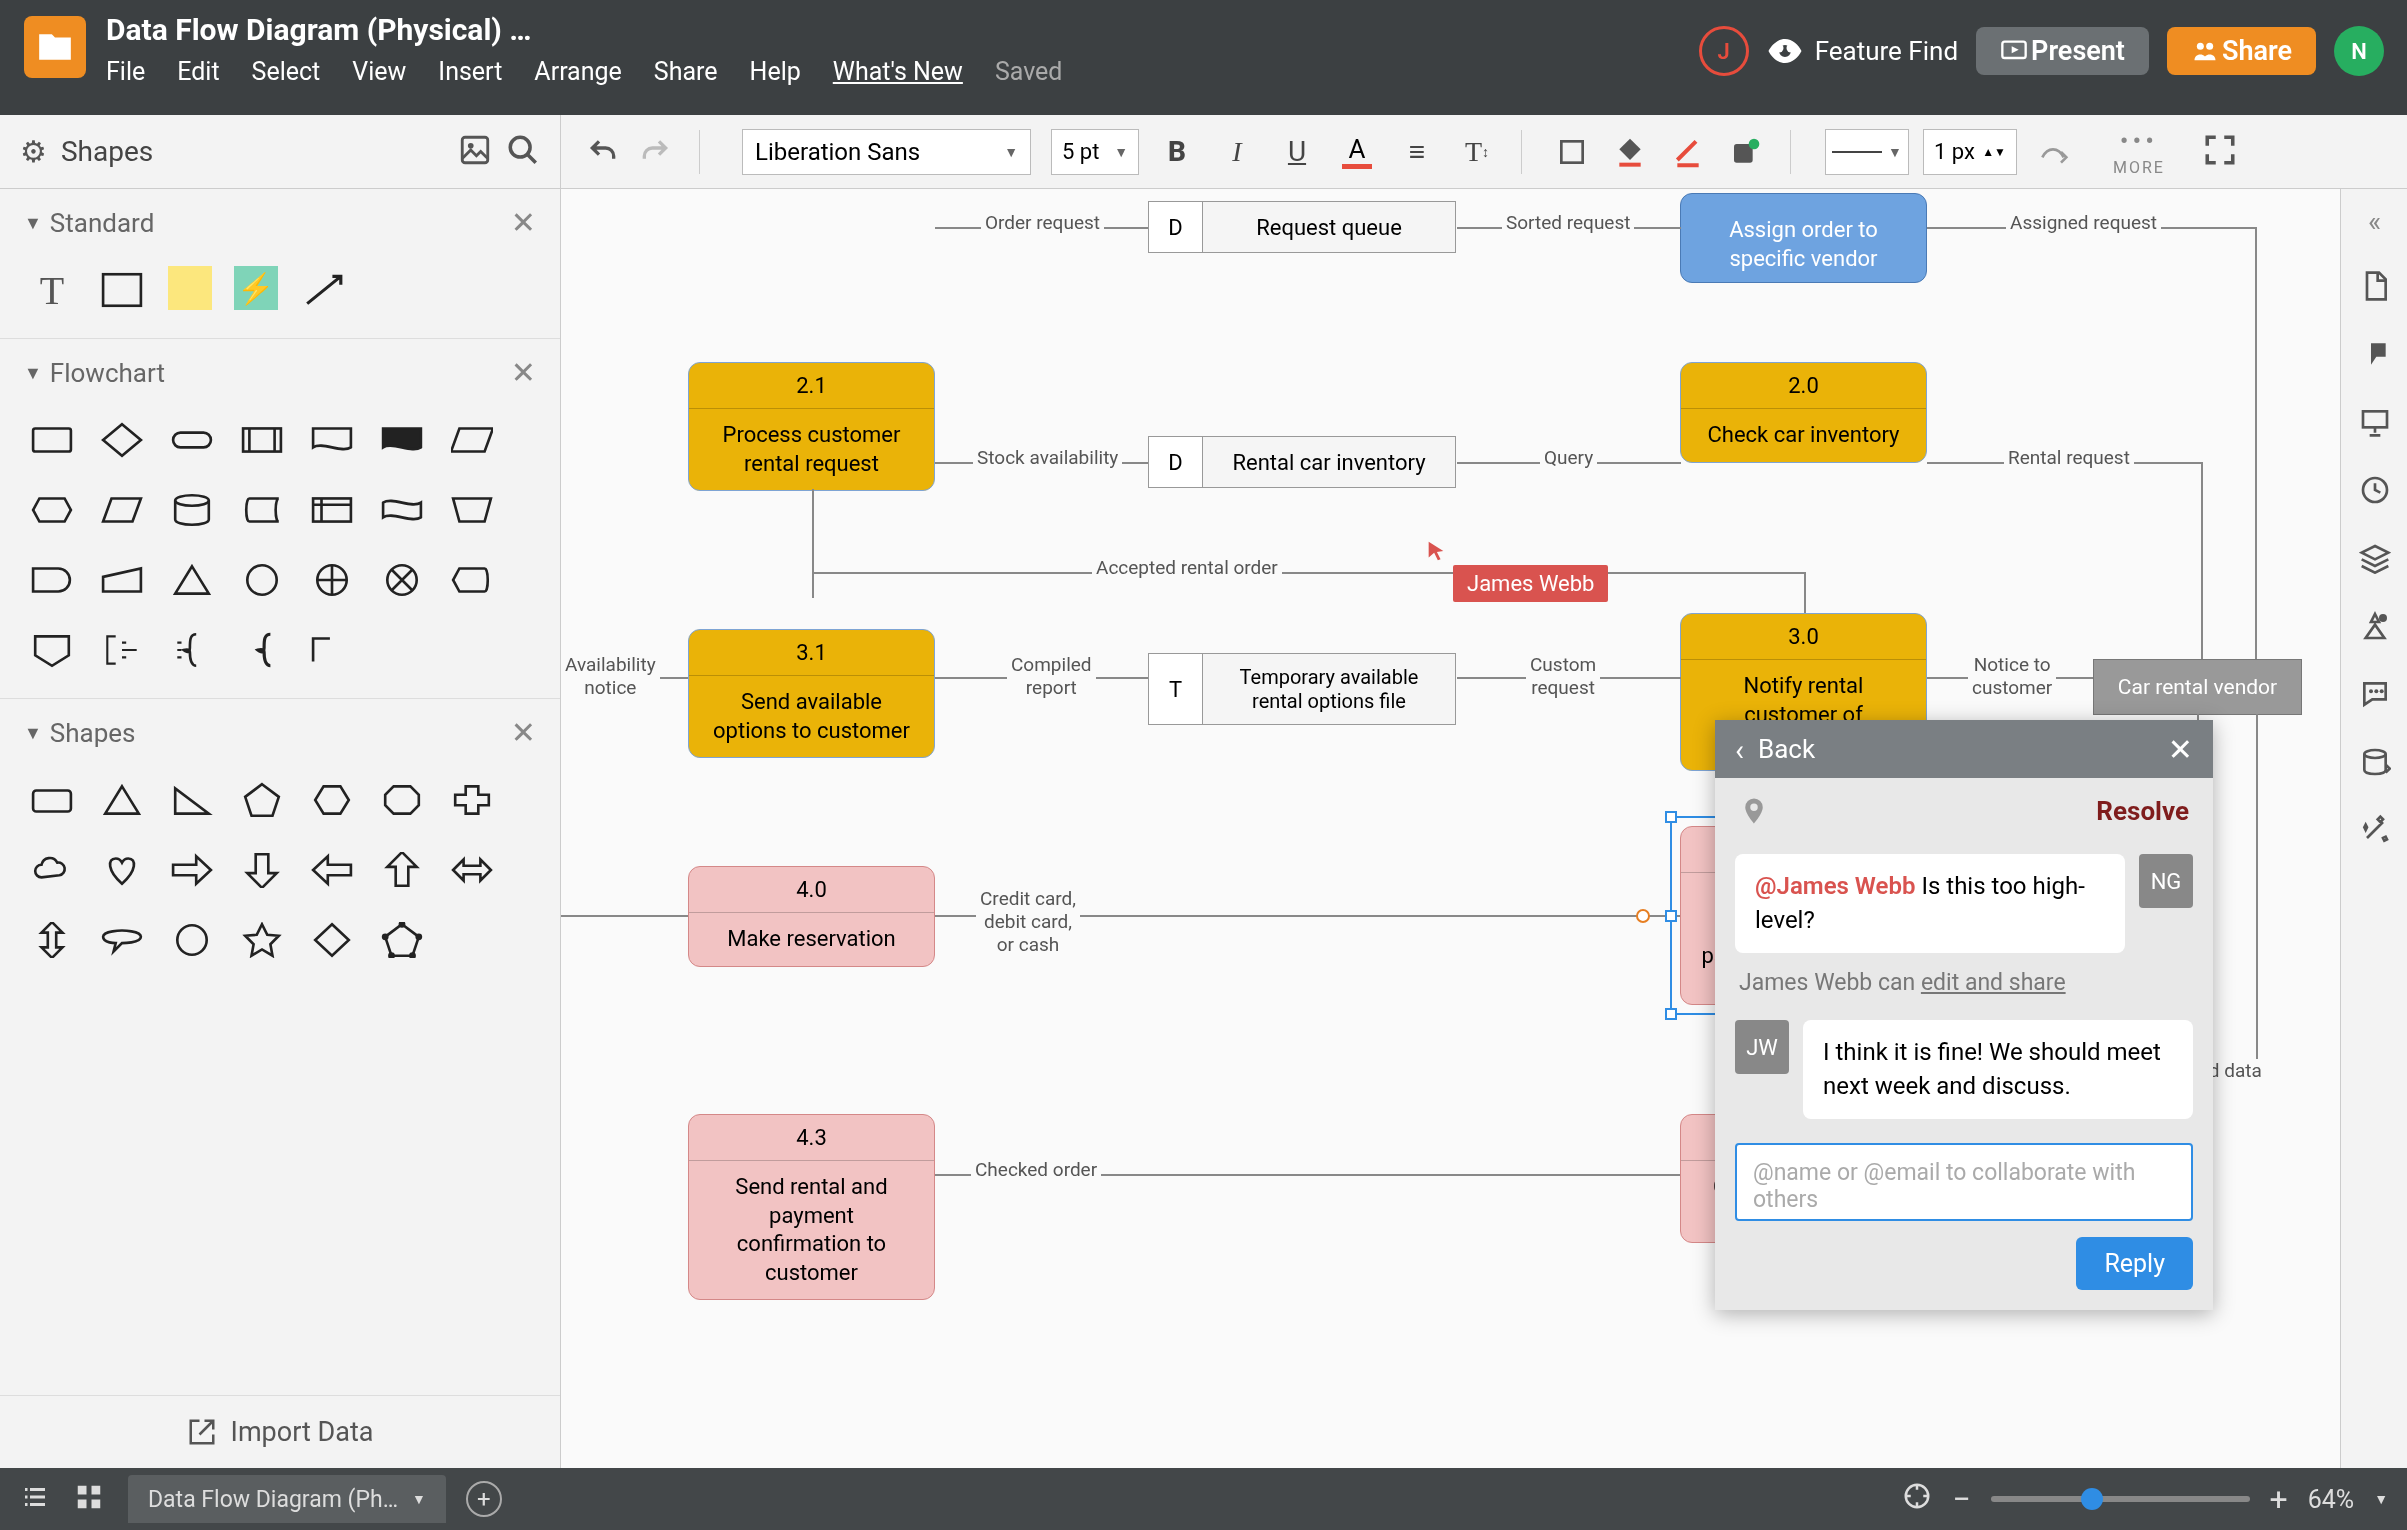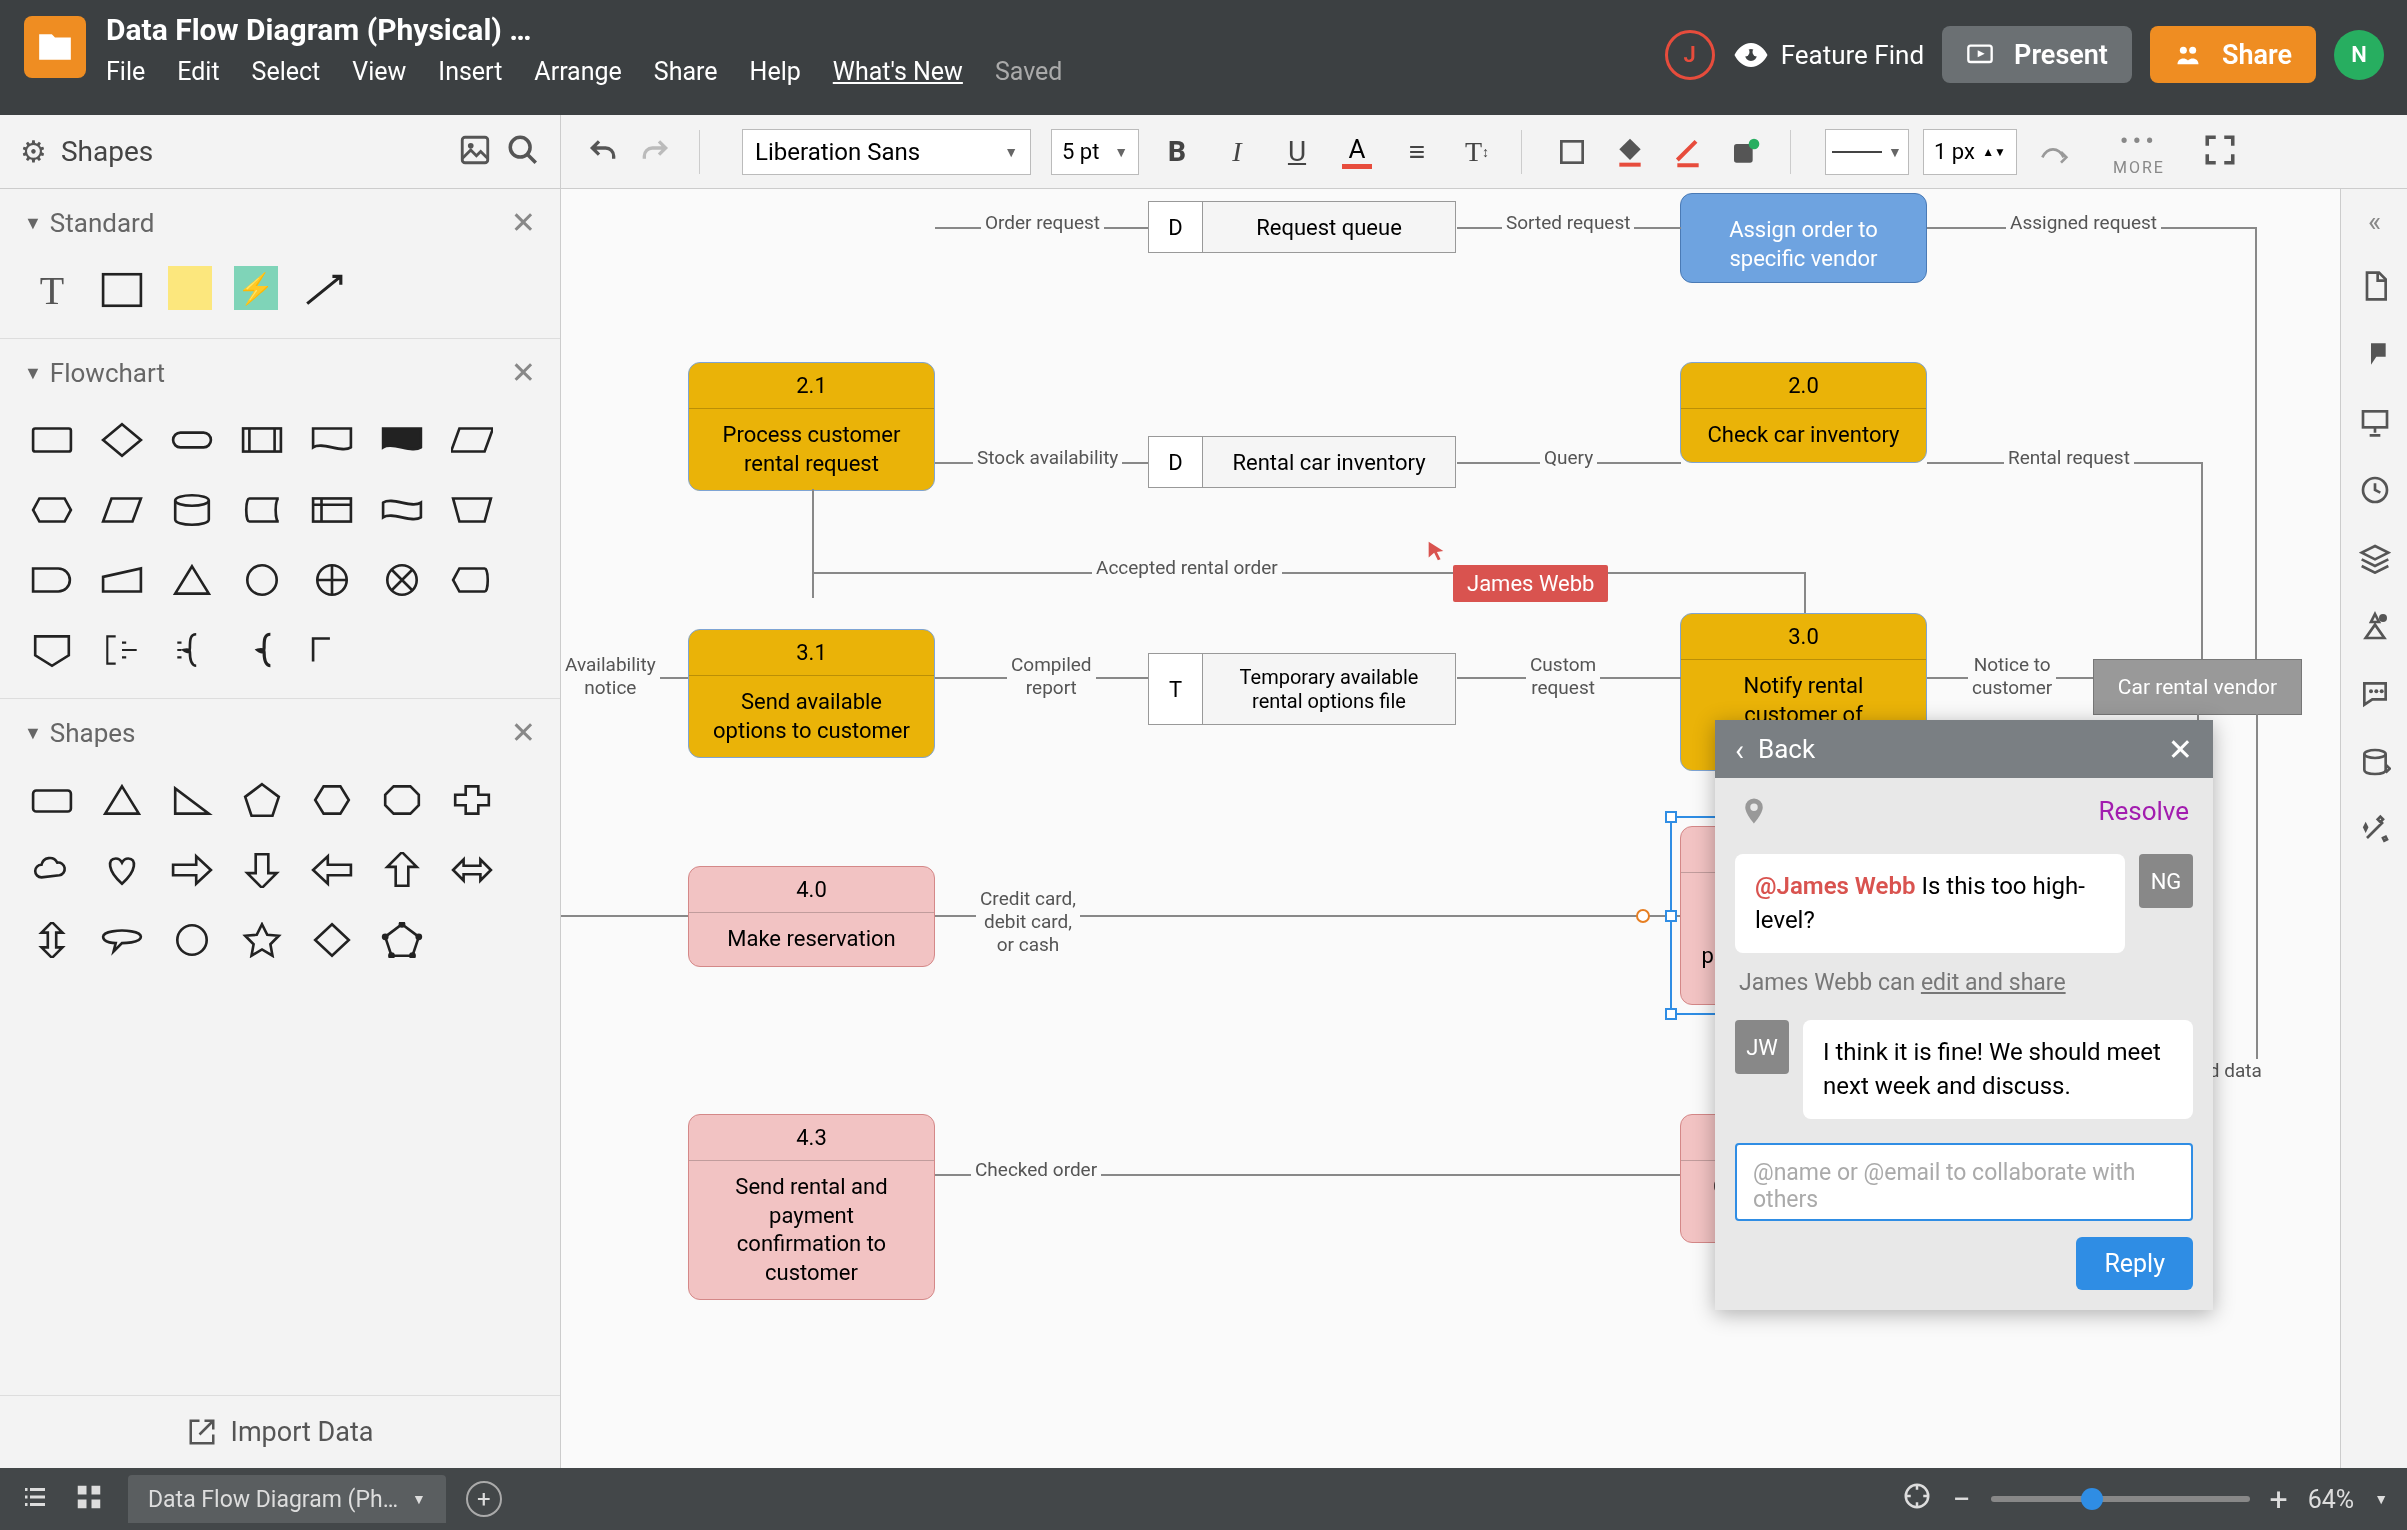--- a/index.html
+++ b/index.html
@@ -14,21 +14,21 @@
 .menu-bar { display: flex; gap: 32px; margin-top: 10px; font-size: 25px; }
 .menu-bar span { cursor: pointer; }
 .menu-bar .whats-new { text-decoration: underline; }
 .menu-bar .saved { color: #aaa; }
 .header-right { display: flex; align-items: center; gap: 18px; margin-right: 24px; margin-top: 26px; }
 .avatar { width: 50px; height: 50px; border-radius: 50%; display: flex; align-items: center; justify-content: center; font-size: 22px; font-weight: 600; }
 .avatar.j { background: #3c4042; color: #e74c3c; border: 3px solid #e74c3c; }
 .avatar.n { background: #27ae60; color: #fff; }
 .feature-find { display: flex; align-items: center; gap: 12px; font-size: 26px; }
 .feature-find svg { width: 36px; height: 36px; fill: #fff; }
-.btn { height: 57px; border-radius: 8px; display: flex; align-items: center; gap: 20px; padding: 0 24px; font-size: 27px; font-weight: 600; cursor: pointer; border: none; }
+.btn { height: 48px; border-radius: 8px; display: flex; align-items: center; gap: 3px; padding: 0 24px; font-size: 27px; font-weight: 600; cursor: pointer; border: none; }
 .btn.present { background: #6b7073; color: #fff; }
 .btn.share { background: #ef8d22; color: #fff; }
 .btn svg { width: 28px; height: 28px; fill: #fff; }
 
 
 .toolbar { background: #f3f3f3; height: 74px; border-bottom: 1px solid #ccc; display: flex; align-items: center; }
 .toolbar-left { width: 561px; display: flex; align-items: center; padding: 0 20px; gap: 14px; border-right: 1px solid #ccc; height: 100%; }
 .toolbar-left .gear { font-size: 30px; color: #555; }
 .toolbar-left .shapes-label { font-size: 28px; color: #444; flex: 1; }
 .toolbar-left svg { width: 34px; height: 34px; fill: #555; }
@@ -102,21 +102,21 @@
 .collab-cursor svg { width: 22px; height: 28px; fill: #d9534f; }
 .collab-tag { position: absolute; background: #d9534f; color: #fff; padding: 6px 14px; font-size: 22px; border-radius: 2px; }
 
 
 .comment-panel { position: absolute; left: 1154px; top: 531px; width: 498px; background: #e8e8e8; box-shadow: 0 4px 20px rgba(0,0,0,0.3); }
 .comment-header { background: #7a7f83; color: #fff; height: 58px; display: flex; align-items: center; padding: 0 20px; font-size: 26px; }
 .comment-header .back-arrow { font-size: 30px; margin-right: 14px; }
 .comment-header .close-x { margin-left: auto; font-size: 30px; }
 .comment-sub { display: flex; align-items: center; padding: 16px 24px; }
 .comment-sub svg { width: 30px; height: 34px; fill: #999; }
-.comment-sub .resolve { margin-left: auto; color: #a21caf; font-size: 26px; }
+.comment-sub .resolve { margin-left: auto; color: #7f1d1d; font-size: 26px; font-weight: bold; }
 .comment-item { display: flex; gap: 14px; padding: 10px 20px; }
 .comment-bubble { background: #fff; border-radius: 8px; padding: 16px 20px; font-size: 24px; line-height: 1.4; flex: 1; }
 .comment-bubble .mention { color: #d9534f; font-weight: 600; }
 .comment-avatar { width: 54px; height: 54px; background: #888; color: #fff; display: flex; align-items: center; justify-content: center; font-size: 22px; border-radius: 4px; }
 .comment-meta { padding: 6px 24px 14px; font-size: 23px; color: #777; }
 .comment-meta a { text-decoration: underline; color: #777; }
 .comment-input { margin: 14px 20px 10px; border: 2px solid #2f8de4; background: #fff; border-radius: 4px; padding: 14px 16px; font-size: 23px; color: #aaa; height: 78px; }
 .comment-reply { display: flex; justify-content: flex-end; padding: 6px 20px 20px; }
 .comment-reply button { background: #2f8de4; color: #fff; border: none; border-radius: 6px; padding: 12px 28px; font-size: 25px; }
 

